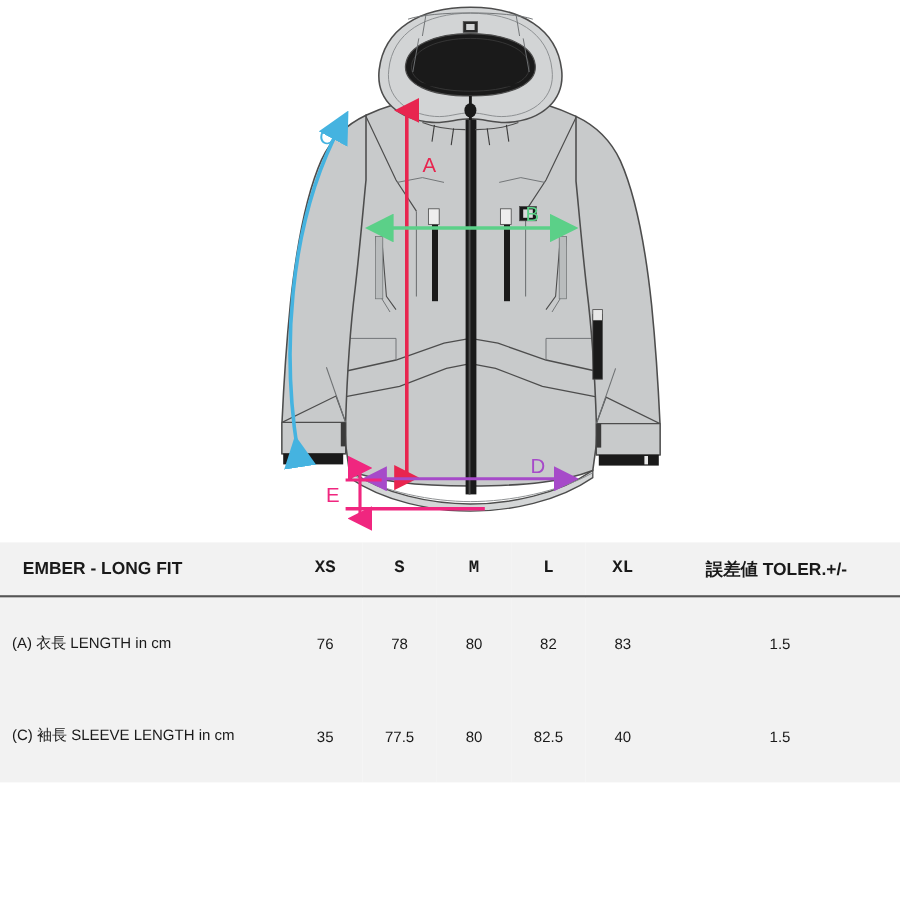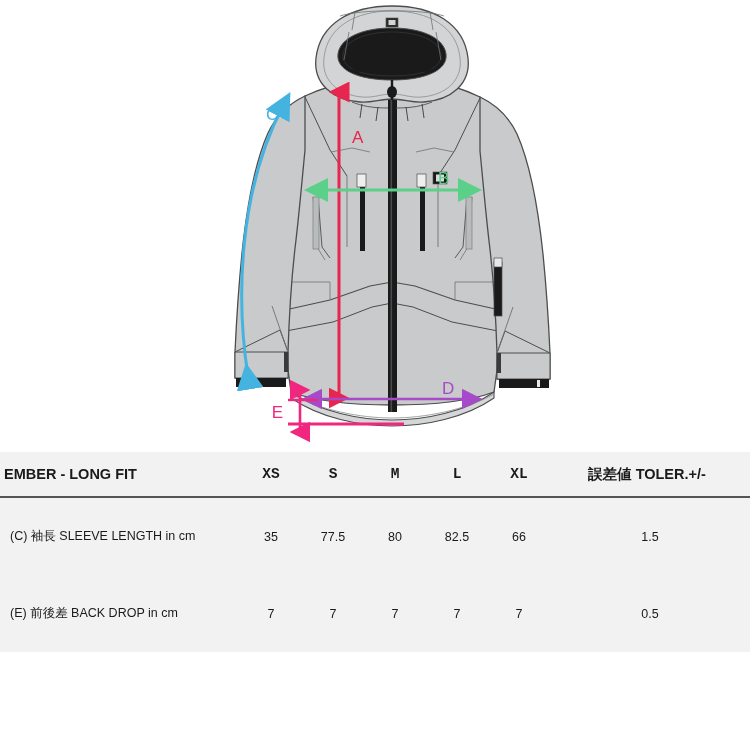--- a/index.html
+++ b/index.html
@@ -10,21 +10,21 @@
   }
   #diagram{position:absolute;left:0;top:0;width:750px;height:450px;}
   #chart{position:absolute;left:0;top:452px;width:750px;height:200px;}
   table{border-collapse:collapse;width:750px;table-layout:fixed;}
   th,td{padding:0;margin:0;}
   .hdr-row{background:#f2f2f2;height:44px;}
   .hdr-row th{
     font-size:14.5px;font-weight:bold;color:#1a1a1a;
     vertical-align:middle;
   }
-  .hdr-name{text-align:left;padding-left:4px;}
+  .hdr-name{text-align:left;padding-left:19px;}
   .hdr-size{text-align:center;font-family:Liberation Mono, monospace;}
   .hdr-toler{padding-right:6px;}
   .rule td{height:2px;padding:0;background:#ffffff;}
   .rule .line{display:block;height:2px;background:#555555;margin:0;}
   .drow{height:31px;}
   .drow td{font-size:12.5px;color:#1a1a1a;vertical-align:middle;}
   .drow.alt{background:#f2f2f2;}
   .drow.plain{background:#ffffff;}
   .c-name{text-align:left;padding-left:10px;}
   .c-val{text-align:center;}
@@ -227,31 +227,31 @@
       <th class="hdr-toler">誤差値 TOLER.+/-</th>
     </tr>
     <tr class="rule">
       <td colspan="7">
           <span class="line"></span>
         </td>
     </tr>
   </thead>
   <tbody>
     <tr class="drow alt">
+      <td class="c-name">(A) 衣長 LENGTH in cm</td>
+      <td class="c-val">76</td>
+      <td class="c-val">78</td>
+      <td class="c-val">80</td>
+      <td class="c-val">82</td>
+      <td class="c-val">83</td>
+      <td class="c-tol">1.5</td>
+    </tr>
+    <tr class="drow alt">
       <td class="c-name">(C) 袖長 SLEEVE LENGTH in cm</td>
       <td class="c-val">35</td>
       <td class="c-val">77.5</td>
       <td class="c-val">80</td>
       <td class="c-val">82.5</td>
-      <td class="c-val">66</td>
+      <td class="c-val">40</td>
       <td class="c-tol">1.5</td>
-    </tr>
-    <tr class="drow alt">
-      <td class="c-name">(E) 前後差 BACK DROP in cm</td>
-      <td class="c-val">7</td>
-      <td class="c-val">7</td>
-      <td class="c-val">7</td>
-      <td class="c-val">7</td>
-      <td class="c-val">7</td>
-      <td class="c-tol">0.5</td>
     </tr>
   </tbody>
 </table>
 
 </body></html>

